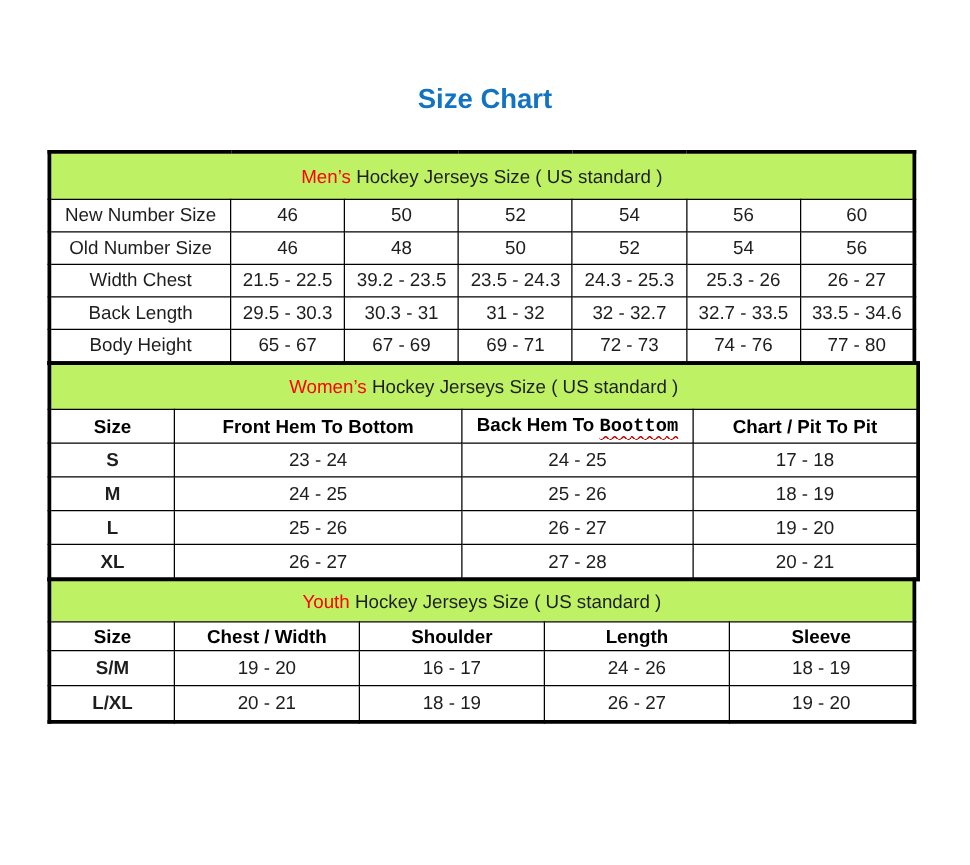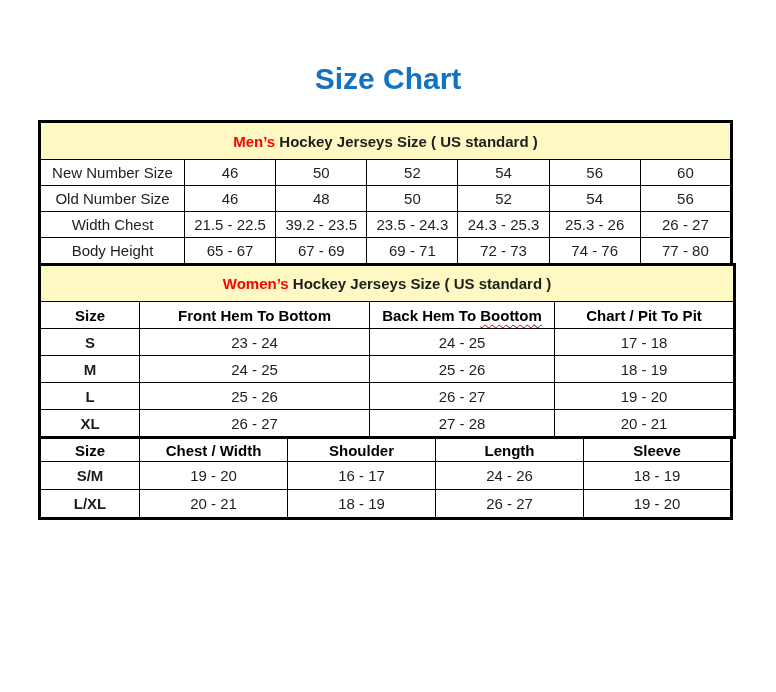--- a/index.html
+++ b/index.html
@@ -7,21 +7,21 @@
     position: relative;
     width: 776px;
     height: 692px;
     background: #ffffff;
     font-family: "Liberation Sans", sans-serif;
     overflow: hidden;
   }
   .page-title {
     margin: 60px 0 0 0;
     text-align: center;
-    font-size: 30px;
+    font-size: 22px;
     line-height: 38px;
     font-weight: bold;
     color: #1273C2;
     letter-spacing: 0px;
   }
   .tables-wrap {
     position: absolute;
     left: 38px;
     top: 120px;
     width: 695px;
@@ -38,35 +38,36 @@
     text-align: center;
     vertical-align: middle;
     padding: 0 2px;
     font-size: 15px;
     color: #1e1e1e;
     overflow: hidden;
     white-space: nowrap;
   }
   .size-table th { font-weight: bold; color: #000; }
   .banner-cell {
-    background: #fef9c3;
-    font-weight: bold;
+    background: #bef264;
+    font-weight: normal;
     font-size: 17px;
     color: #000;
     height: 36px;
     border-bottom: 2px solid #000;
   }
   .banner-hl { color: #FF0000; }
   .label-bold { font-weight: bold; color: #000; }
   .misspell {
     text-decoration-line: underline;
     text-decoration-style: wavy;
     text-decoration-color: #C00000;
     text-decoration-thickness: 1px;
     text-underline-offset: 3px;
+    font-family: Liberation Mono, monospace;
   }
   
   .t0 th, .t0 td.cell { height: 25px; }
   .t0 .banner-cell { height: 36px; }
   .t1 th, .t1 td.cell { height: 26px; }
   .t1 .banner-cell { height: 35px; }
   .t2 th { height: 22px; }
   .t2 td.cell { height: 27px; }
   .t2 .banner-cell { height: 32px; }
   
@@ -116,20 +117,29 @@
       <tr>
         <td class="cell">Width Chest</td>
         <td class="cell">21.5 - 22.5</td>
         <td class="cell">39.2 - 23.5</td>
         <td class="cell">23.5 - 24.3</td>
         <td class="cell">24.3 - 25.3</td>
         <td class="cell">25.3 - 26</td>
         <td class="cell">26 - 27</td>
       </tr>
       <tr>
+        <td class="cell">Back Length</td>
+        <td class="cell">29.5 - 30.3</td>
+        <td class="cell">30.3 - 31</td>
+        <td class="cell">31 - 32</td>
+        <td class="cell">32 - 32.7</td>
+        <td class="cell">32.7 - 33.5</td>
+        <td class="cell">33.5 - 34.6</td>
+      </tr>
+      <tr>
         <td class="cell">Body Height</td>
         <td class="cell">65 - 67</td>
         <td class="cell">67 - 69</td>
         <td class="cell">69 - 71</td>
         <td class="cell">72 - 73</td>
         <td class="cell">74 - 76</td>
         <td class="cell">77 - 80</td>
       </tr>
     </tbody>
       </table>
@@ -177,20 +187,23 @@
       </tr>
     </tbody>
       </table>
 
     <table class="size-table t2">
       <colgroup>
           <col class="y-first">
           <col span="4">
         </colgroup>
       <tbody>
+          <tr>
+        <td class="banner-cell" colspan="5"><span class="banner-hl">Youth</span><span> Hockey Jerseys Size ( US standard )</span></td>
+      </tr>
       <tr>
         <th>Size</th>
         <th>Chest / Width</th>
         <th>Shoulder</th>
         <th>Length</th>
         <th>Sleeve</th>
       </tr>
       <tr>
         <td class="cell label-bold">S/M</td>
         <td class="cell">19 - 20</td>

